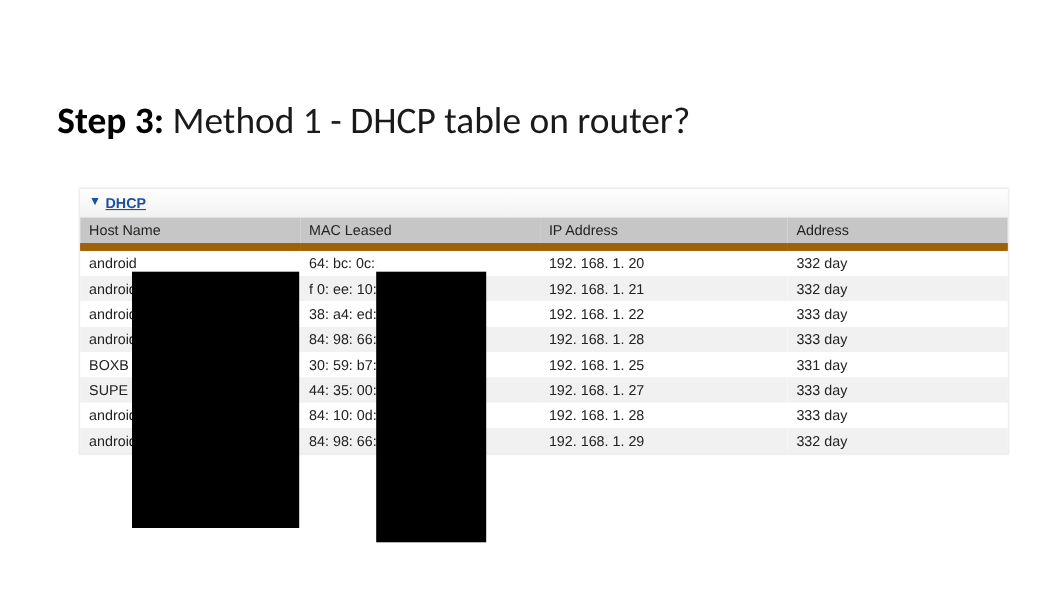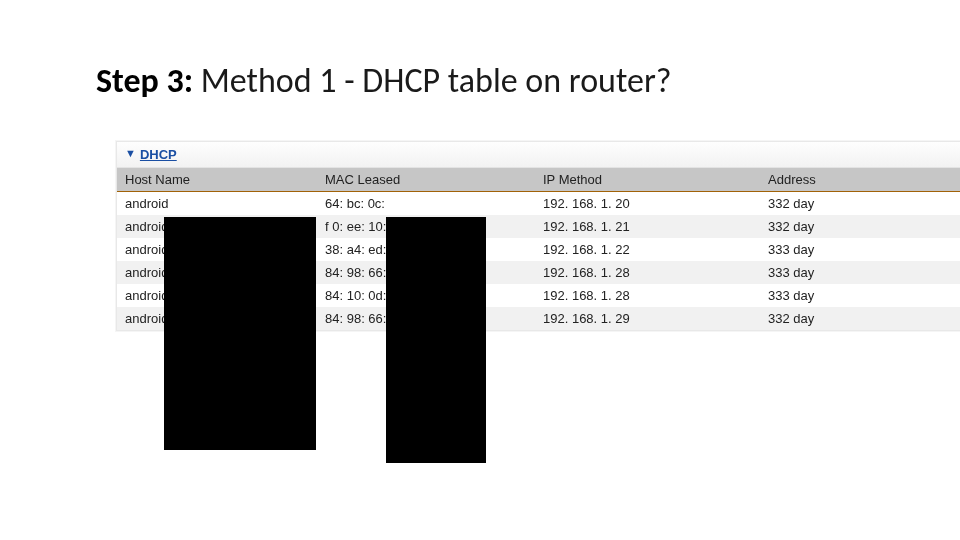--- a/index.html
+++ b/index.html
@@ -9,21 +9,22 @@
     height: 540px;
     background: #fff;
     font-family: Arial, Helvetica, sans-serif;
     color: #000;
   }
   .slide {
     position: relative;
     width: 960px;
     height: 504px;
     box-sizing: border-box;
-    padding: 60px 60px 40px 96px;
+    padding: 60px 60px 40px 52px;
+    margin-top: 30px;
   }
   .title {
     font-family: "Calibri", Arial, sans-serif;
     font-size: 34px;
     color: #1a1a1a;
     margin-bottom: 40px;
     white-space: nowrap;
   }
   .title .bold {
     font-weight: 700;
@@ -76,21 +77,21 @@
   table.leased col.c-ip   { width: 225px; }
   table.leased col.c-exp  { width: 200px; }
 
   table.leased th {
     background: #c6c6c6;
     color: #222;
     text-align: left;
     font-weight: 400;
     font-size: 13px;
     padding: 4px 8px;
-    border-bottom: 1px solid #a16207;
+    border-bottom: 7px solid #a16207;
   }
   table.leased td {
     font-size: 13px;
     padding: 4px 8px;
     color: #222;
     white-space: nowrap;
     overflow: hidden;
   }
   table.leased tbody tr:nth-child(odd)  td { background: #ffffff; }
   table.leased tbody tr:nth-child(even) td { background: #f1f1f1; }
@@ -123,21 +124,21 @@
       <colgroup>
         <col class="c-host">
           <col class="c-mac">
           <col class="c-ip">
           <col class="c-exp">
       </colgroup>
       <thead>
         <tr>
           <th>Host Name</th>
           <th>MAC Leased</th>
-          <th>IP Method</th>
+          <th>IP Address</th>
           <th>Address</th>
         </tr>
       </thead>
       <tbody id="leased-body">
           <tr>
             <td>android</td>
             <td>64: bc: 0c:</td>
             <td>192. 168. 1. 20</td>
             <td>332 day</td>
           </tr>
@@ -153,20 +154,32 @@
             <td>192. 168. 1. 22</td>
             <td>333 day</td>
           </tr>
           <tr>
             <td>android</td>
             <td>84: 98: 66:</td>
             <td>192. 168. 1. 28</td>
             <td>333 day</td>
           </tr>
           <tr>
+            <td>BOXB</td>
+            <td>30: 59: b7:</td>
+            <td>192. 168. 1. 25</td>
+            <td>331 day</td>
+          </tr>
+          <tr>
+            <td>SUPE</td>
+            <td>44: 35: 00:</td>
+            <td>192. 168. 1. 27</td>
+            <td>333 day</td>
+          </tr>
+          <tr>
             <td>android</td>
             <td>84: 10: 0d:</td>
             <td>192. 168. 1. 28</td>
             <td>333 day</td>
           </tr>
           <tr>
             <td>android</td>
             <td>84: 98: 66:</td>
             <td>192. 168. 1. 29</td>
             <td>332 day</td>

